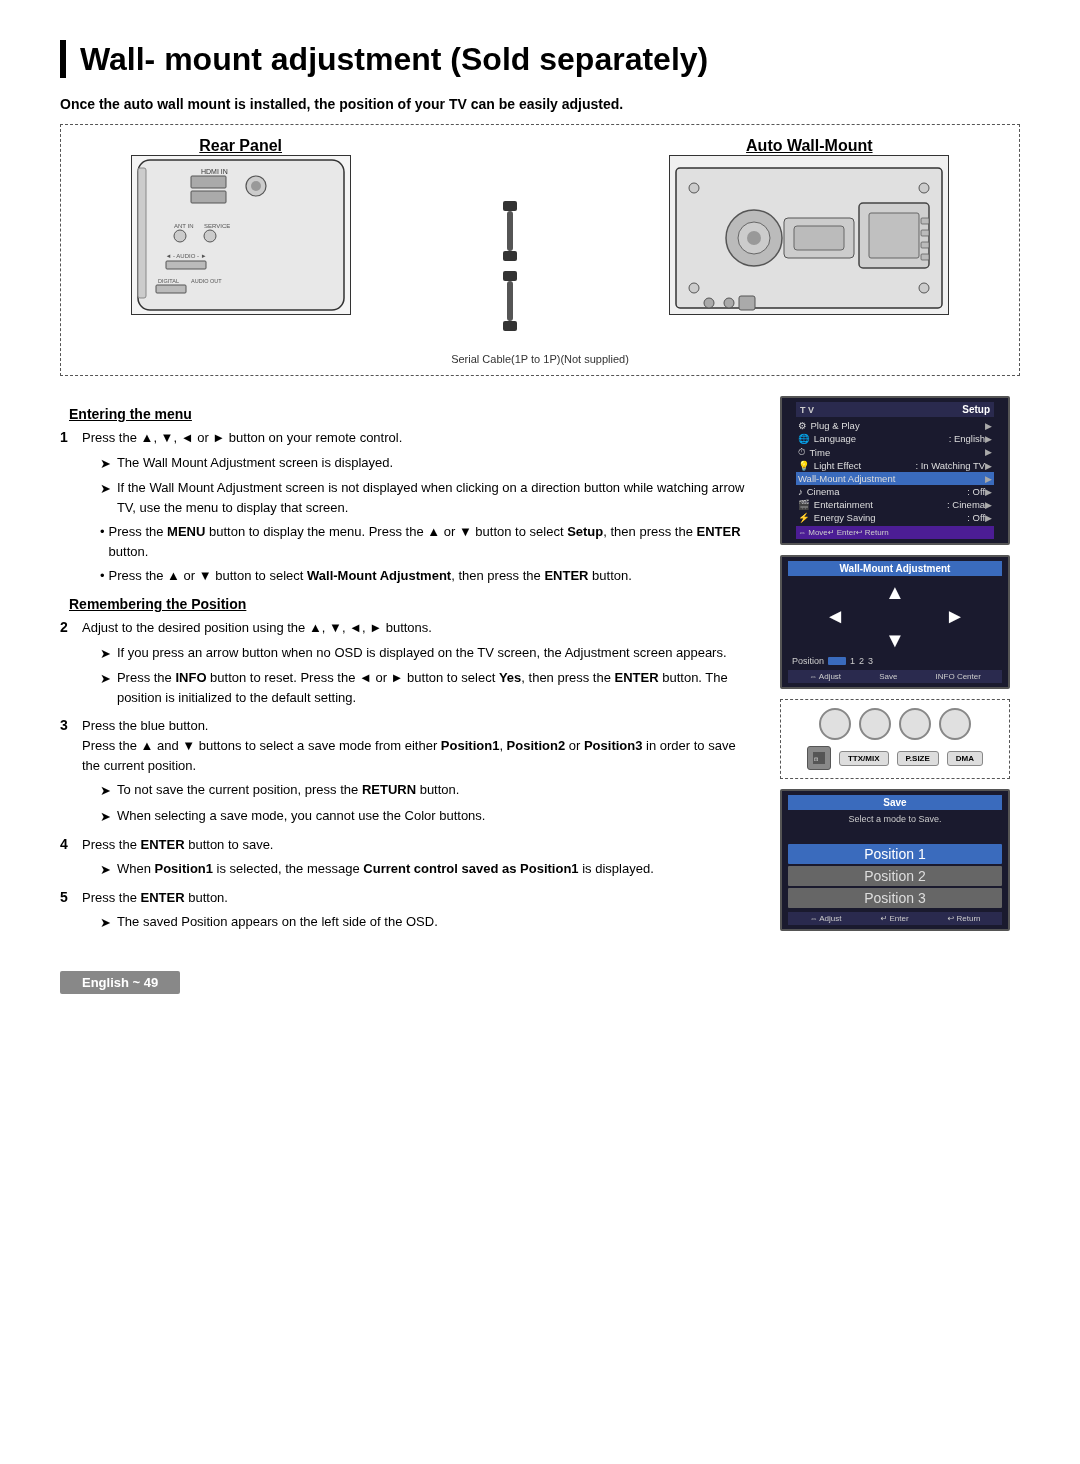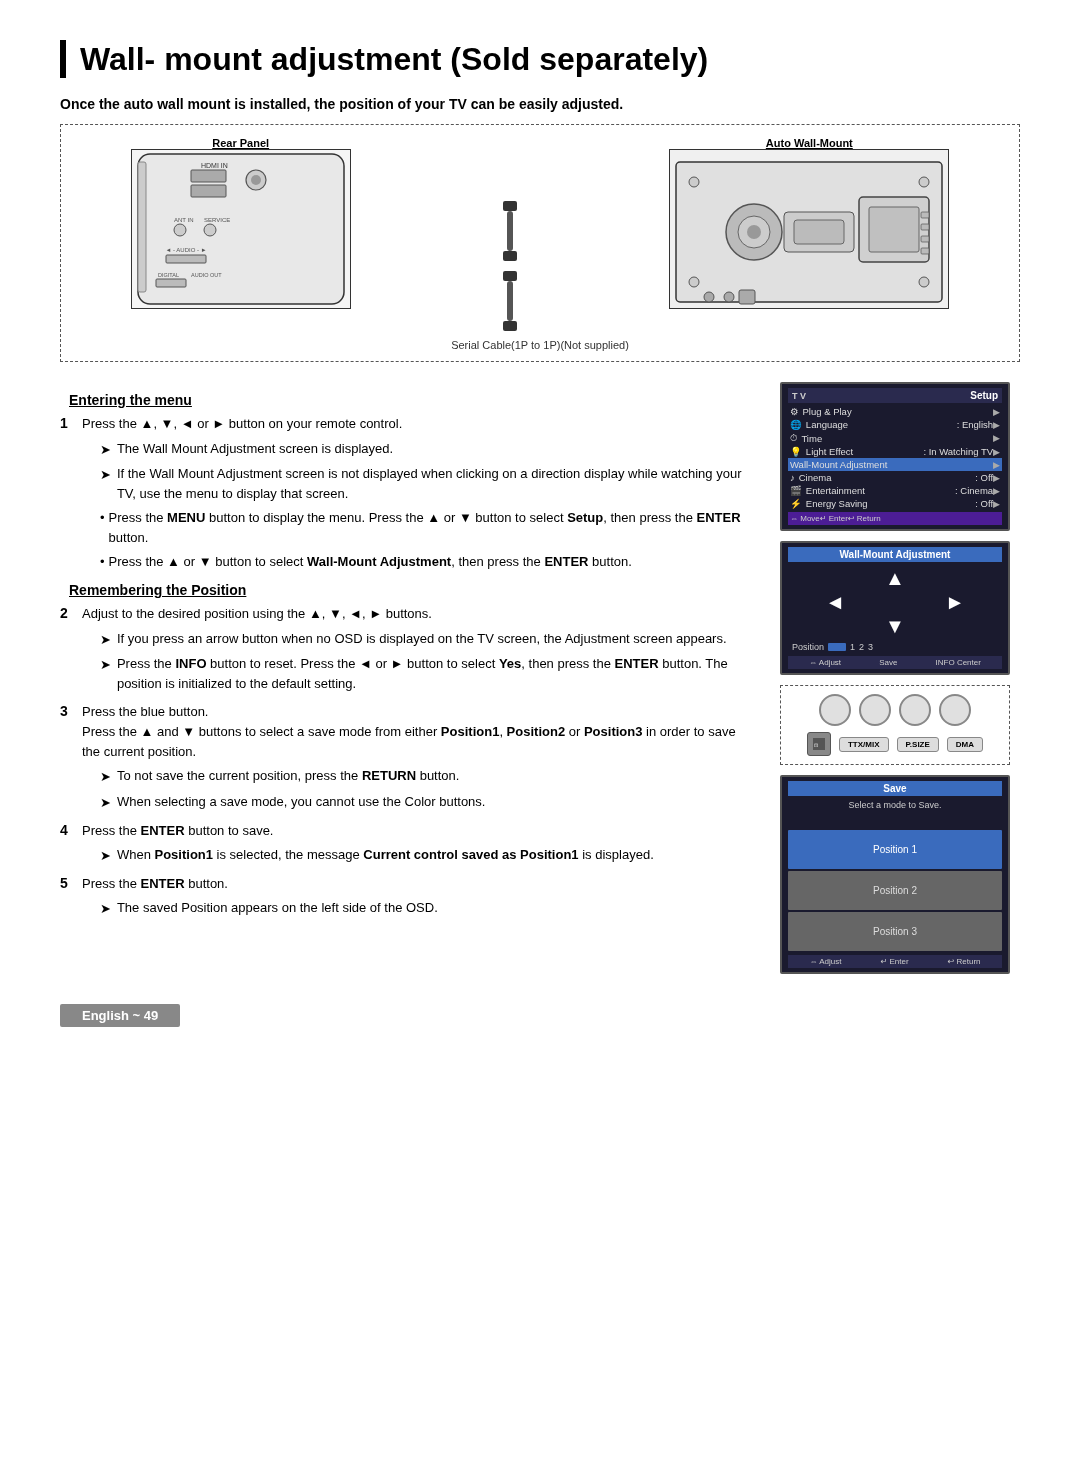--- a/index.html
+++ b/index.html
@@ -40,21 +40,21 @@
       justify-content: space-around;
       align-items: flex-start;
     }
     .diagram-panel {
       display: flex;
       flex-direction: column;
       align-items: center;
     }
     .diagram-panel-title {
       font-weight: bold;
-      font-size: 11px;
+      font-size: 16px;
       text-decoration: underline;
     }
     .rear-panel-img {
       width: 220px;
       height: 160px;
       border: 1.5px solid #333;
       background: #f5f5f5;
       position: relative;
       display: flex;
       flex-direction: column;
@@ -148,21 +148,21 @@
       margin-right: 4px;
       flex-shrink: 0;
     }
     .bold { font-weight: bold; }
     
     .osd-box {
       border: 2px solid #555;
       background: #1a1a2e;
       color: #fff;
       font-size: 10px;
-      padding: 4px 6px;
+      padding: 4px 14px;
       border-radius: 2px;
       width: 230px;
     }
     .osd-title-bar {
       display: flex;
       justify-content: space-between;
       align-items: center;
       background: #2a2a4e;
       padding: 2px 4px;
       font-weight: bold;
@@ -332,22 +332,22 @@
     .save-label {
       font-size: 9px;
       color: #ccc;
       text-align: center;
       margin-bottom: 20px;
     }
     .save-pos-btn {
       background: #666;
       color: #ddd;
       text-align: center;
-      font-size: 10px;
-      padding: 14px;
+      font-size: 14px;
+      padding: 2px;
       margin-bottom: 2px;
       border-radius: 1px;
     }
     .save-pos-btn.selected {
       background: #3a6bbd;
       color: #fff;
     }
     .save-bottom-bar {
       display: flex;
       justify-content: space-around;
@@ -470,40 +470,40 @@
           <rect x="247" y="84" width="8" height="6" rx="1" fill="#bbb" stroke="#555" stroke-width="0.7"></rect>
           <rect x="247" y="96" width="8" height="6" rx="1" fill="#bbb" stroke="#555" stroke-width="0.7"></rect>
 
           <circle cx="35" cy="145" r="5" fill="#aaa" stroke="#555" stroke-width="1"></circle>
           <circle cx="55" cy="145" r="5" fill="#aaa" stroke="#555" stroke-width="1"></circle>
           <rect x="65" y="138" width="16" height="14" rx="2" fill="#aaa" stroke="#555" stroke-width="1"></rect>
         </svg>
       </div>
     </div>
   </div>
-  <div class="serial-label" style="margin-top:8px;">Serial Cable(1P to 1P)(Not supplied)</div>
+  <div class="serial-label" style="margin-top:22px;">Serial Cable(1P to 1P)(Not supplied)</div>
 </div>
 
 <div class="main-content">
 
   <div class="left-column">
 
     <div class="section-heading">Entering the menu</div>
 
     <div class="step-row">
       <div class="step-num-col">1</div>
       <div class="step-text-col">
         <span>Press the ▲, ▼, ◄ or ► button on your remote control.</span>
         <div class="arrow-item">
           <span class="arrow-sym">➤</span>
           <span>The Wall Mount Adjustment screen is displayed.</span>
         </div>
         <div class="arrow-item">
           <span class="arrow-sym">➤</span>
-          <span>If the Wall Mount Adjustment screen is not displayed when clicking on a direction display while watching your TV, use the menu to display that screen.</span>
+          <span>If the Wall Mount Adjustment screen is not displayed when clicking on a direction button while watching arrow TV, use the menu to display that screen.</span>
         </div>
         <div class="bullet-item">
           <span class="bullet-dot">•</span>
           <span>Press the <span class="bold">MENU</span> button to display the menu. Press the ▲ or ▼ button to select <span class="bold">Setup</span>, then press the <span class="bold">ENTER</span> button.</span>
         </div>
         <div class="bullet-item">
           <span class="bullet-dot">•</span>
           <span>Press the ▲ or ▼ button to select <span class="bold">Wall-Mount Adjustment</span>, then press the <span class="bold">ENTER</span> button.</span>
         </div>
       </div>

